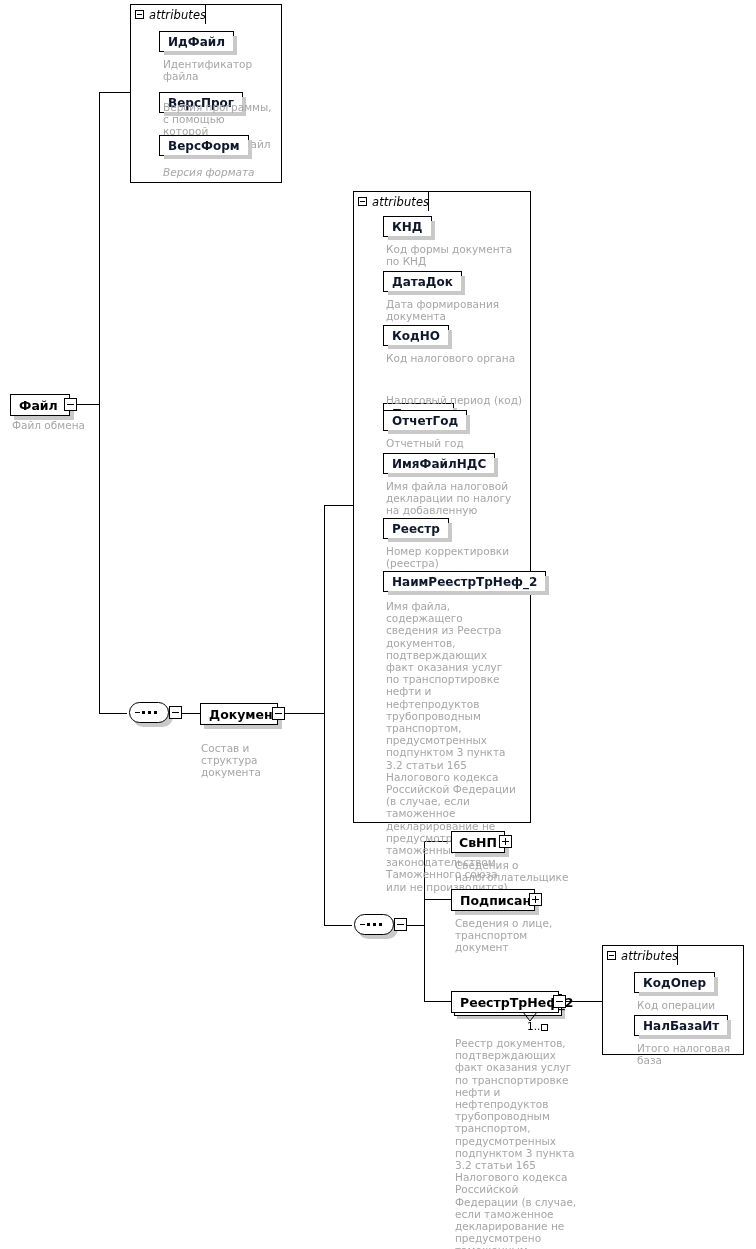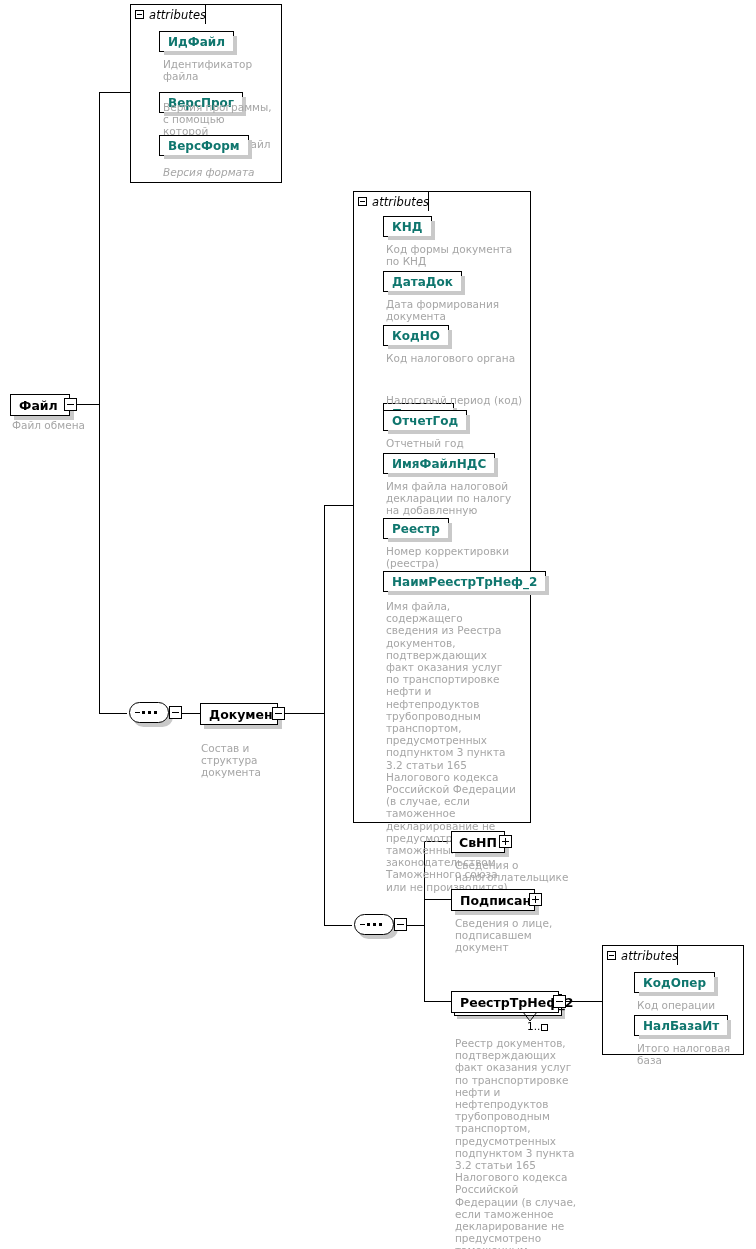--- a/index.html
+++ b/index.html
@@ -62,21 +62,21 @@
   }
 
   
   .node{
     position:absolute;
     border:1.6px solid #000;
     background:#fff;
     box-sizing:border-box;
     font-weight:bold;
     font-size:12px;
-    color:#0f766e;
+    color:#0f172a;
     display:flex;
     align-items:center;
     white-space:nowrap;
     padding:0 8px;
     height:21px;
     z-index:2;
   }
   .node.shadow::after{
     content:"";
     position:absolute;
@@ -376,21 +376,21 @@
   <div class="elnode" style="left:451px;top:889px;">
     <div class="shade" style="left:4px;top:4px;width:84px;height:22px;"></div>
     <div class="frame" style="width:84px;">
       <span>Подписант</span>
     </div>
     <div class="expander" style="left:78px;top:4px;">
       <span class="g1"></span>
       <span class="g2"></span>
     </div>
   </div>
-  <div class="doc" style="left:455px;top:917px;width:110px;">Сведения о лице, подписавшем документ</div>
+  <div class="doc" style="left:455px;top:917px;width:110px;">Сведения о лице, транспортом документ</div>
 
   <div class="elnode" style="left:451px;top:991px;">
     <div class="shade" style="left:6px;top:6px;width:108px;height:22px;"></div>
 
     <div class="frame" style="left:3px;top:3px;width:108px;background:#fff;"></div>
     <div class="frame" style="width:108px;">
       <span>РеестрТрНеф_2</span>
     </div>
     <div class="expander" style="left:102px;top:4px;">
       <span class="g1"></span>

